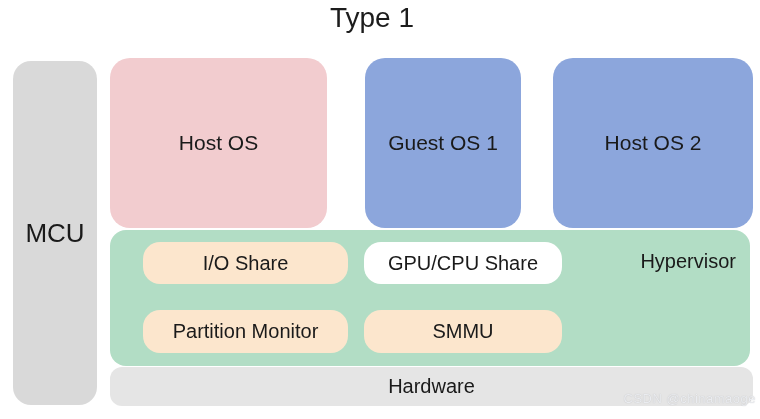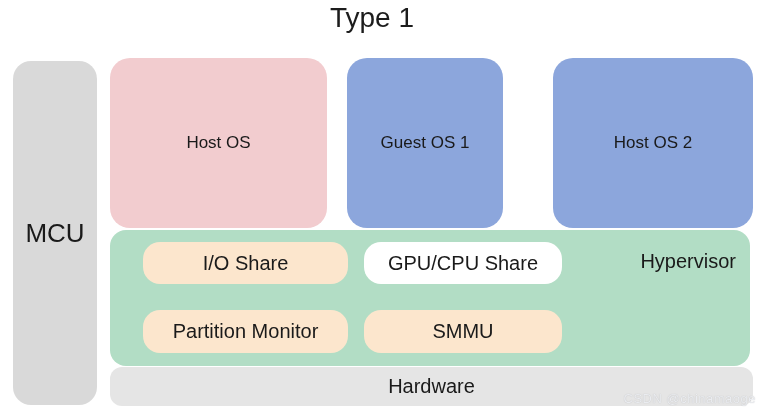--- a/index.html
+++ b/index.html
@@ -28,24 +28,24 @@
     color: #1c1c1c;
   }
   .mcu {
     left: 13px; top: 61px; width: 84px; height: 344px;
     border-radius: 18px;
     font-size: 26px;
   }
   .os-box {
     top: 58px; height: 170px;
     border-radius: 20px;
-    font-size: 17px;
+    font-size: 21px;
   }
   .os-0 { left: 110px; width: 217px; }
-  .os-1 { left: 347px; width: 156px; }
+  .os-1 { left: 365px; width: 156px; }
   .os-2 { left: 553px; width: 200px; }
   .hypervisor {
     left: 110px; top: 230px; width: 640px; height: 136px;
     border-radius: 16px;
   }
   .hypervisor-label {
     position: absolute;
     top: 7px; right: 14px;
     font-size: 20px;
     margin-top: 13px;

